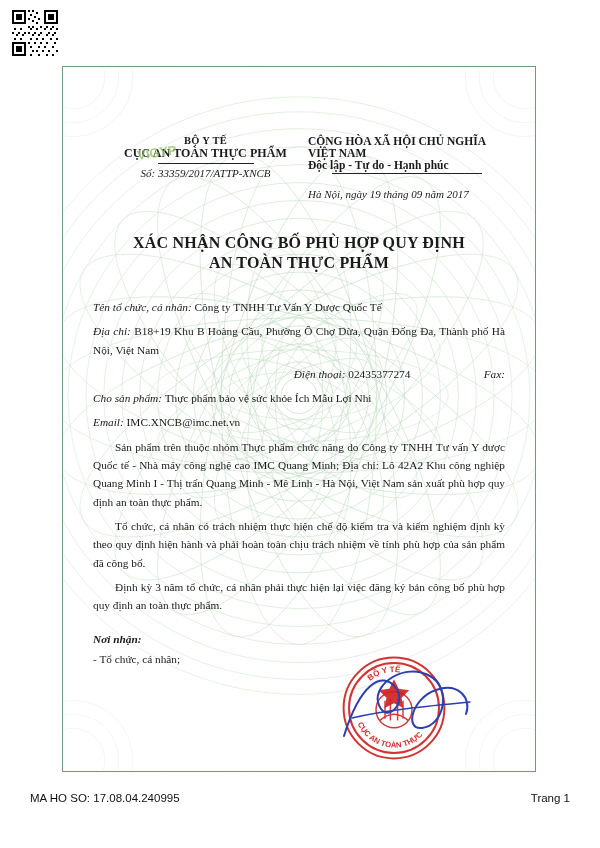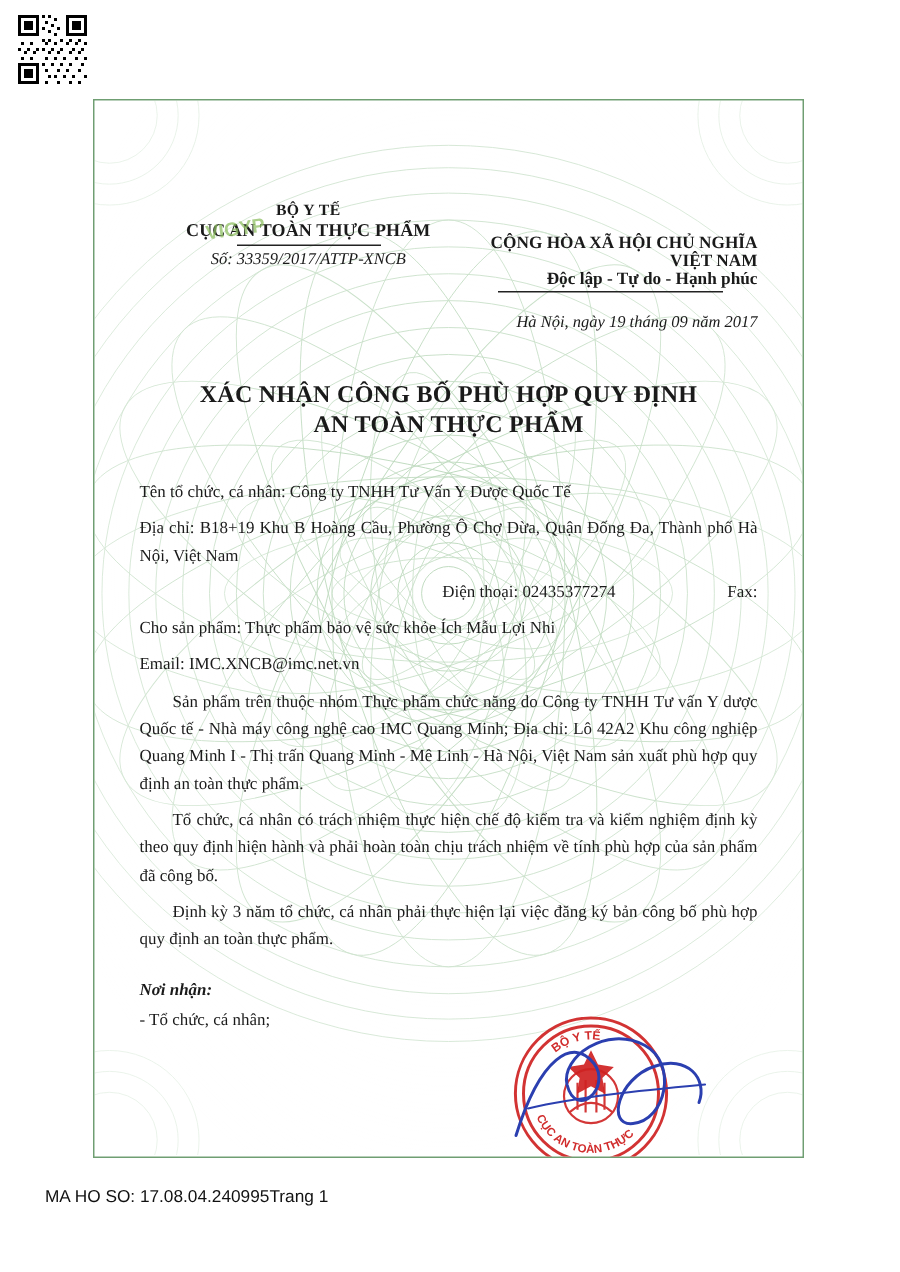--- a/index.html
+++ b/index.html
@@ -63,22 +63,21 @@
     margin-top: 50px;
   }
   .hdr-left {
     width: 205px;
     text-align: center;
     position: relative;
     padding-left: 10px;
   }
   .hdr-right {
     flex: 1;
-    text-align: right;
-    margin-top: 21px;
+    text-align: left;
   }
   .b-ti-te {
     font-size: 10.5px;
     font-weight: bold;
     letter-spacing: .3px;
   }
   .cuc-attp {
     font-size: 12px;
     font-weight: bold;
     letter-spacing: .1px;
@@ -147,21 +146,21 @@
 
   
   .body-block {
     margin-top: 26px;
     font-size: 11.3px;
     line-height: 1.62;
     text-align: justify;
   }
   .body-block p { margin: 0 0 6px 0; }
   .indent { text-indent: 22px; }
-  .lbl { }
+  .lbl { font-style: italic; }
   .fax-row {
     display: flex;
     justify-content: flex-end;
   }
   .fax-row .c1 { width: 190px; }
 
   
   .foot {
     display: flex;
     margin-top: 16px;
@@ -201,20 +200,21 @@
     pointer-events: none;
   }
 
   
   .bottom {
     position: absolute;
     left: 30px;
     top: 792px;
     width: 540px;
     display: flex;
+    justify-content: space-between;
     font-family: "Liberation Sans", sans-serif;
     font-size: 11.5px;
     color: #111;
   }
 </style>
 </head>
 <body>
 
 <div class="qr-wrap">
   <svg width="50" height="50" viewBox="0 0 25 25" shape-rendering="crispEdges">

